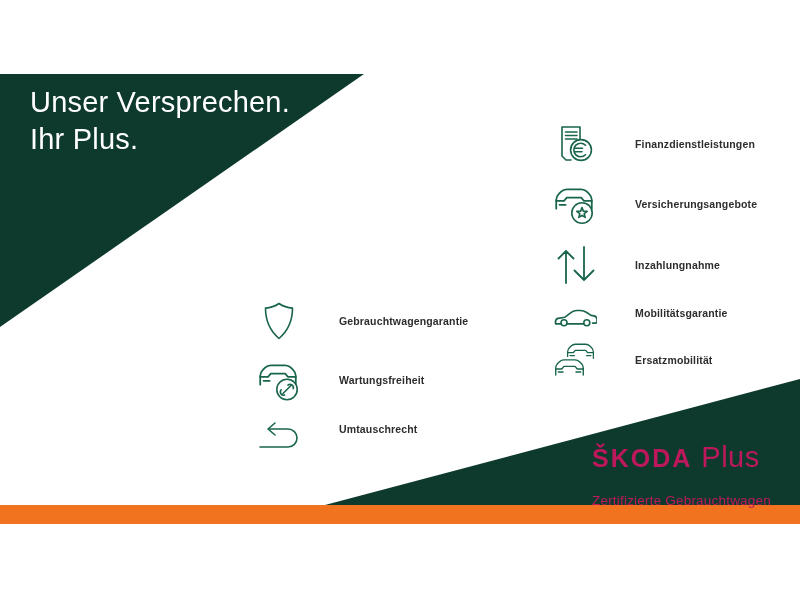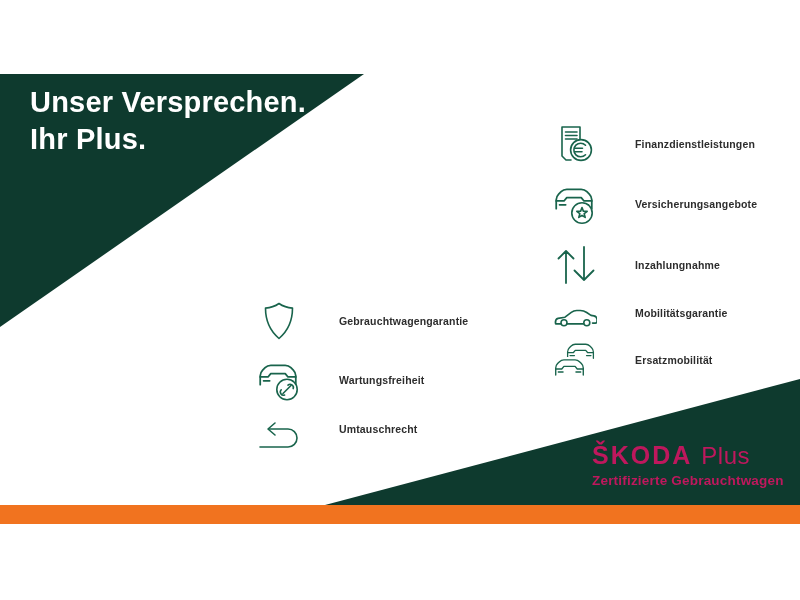--- a/index.html
+++ b/index.html
@@ -3,38 +3,38 @@
 <meta charset="utf-8">
 <style>
   html,body{margin:0;padding:0;background:#e8e8e8;}
   .stage{
     position:relative;width:800px;height:600px;background:#ffffff;
     overflow:hidden;font-family:"Liberation Sans", sans-serif;
   }
   .bg-layer{position:absolute;inset:0;}
   .headline{
     position:absolute;left:30px;top:84px;color:#ffffff;
-    font-size:29px;line-height:37px;font-weight:700;letter-spacing:.2px;
+    font-size:29px;line-height:37px;font-weight:400;letter-spacing:.2px;
   }
   .feature-row{
     position:absolute;display:flex;align-items:center;height:44px;
   }
   .feature-row .icon-box{width:44px;height:44px;flex:0 0 44px;}
   .feature-row .icon-box svg{width:44px;height:44px;display:block;}
   .feature-label{
     margin-left:38px;font-size:10.5px;font-weight:700;color:#2d2d2d;
     letter-spacing:.15px;white-space:nowrap;
   }
   .ic{stroke:#19644c;stroke-width:1.6;fill:none;stroke-linecap:round;stroke-linejoin:round;}
   .ic-fill-white{fill:#ffffff;}
   .logo{position:absolute;left:592px;top:441px;color:#be185d;}
   .logo-line{display:flex;align-items:baseline;}
   .logo-brand{font-size:25px;font-weight:800;letter-spacing:2px;}
-  .logo-suffix{font-size:24px;font-weight:300;margin-left:9px;letter-spacing:.5px;}
-  .logo-tagline{font-size:13.5px;font-weight:700;margin-top:3px;letter-spacing:.2px;}
+  .logo-suffix{font-size:29px;font-weight:300;margin-left:9px;letter-spacing:.5px;}
+  .logo-tagline{font-size:13.5px;font-weight:400;margin-top:19px;letter-spacing:.2px;}
 </style>
 </head>
 <body>
 
 <div class="stage">
 
   <svg class="bg-layer" width="800" height="600" viewBox="0 0 800 600">
     <polygon points="0,74 364,74 0,327" fill="#0e3a2e"></polygon>
     <polygon points="325,505 800,379 800,505" fill="#0e3a2e"></polygon>
     <rect x="0" y="505" width="800" height="19" fill="#f1731f"></rect>

